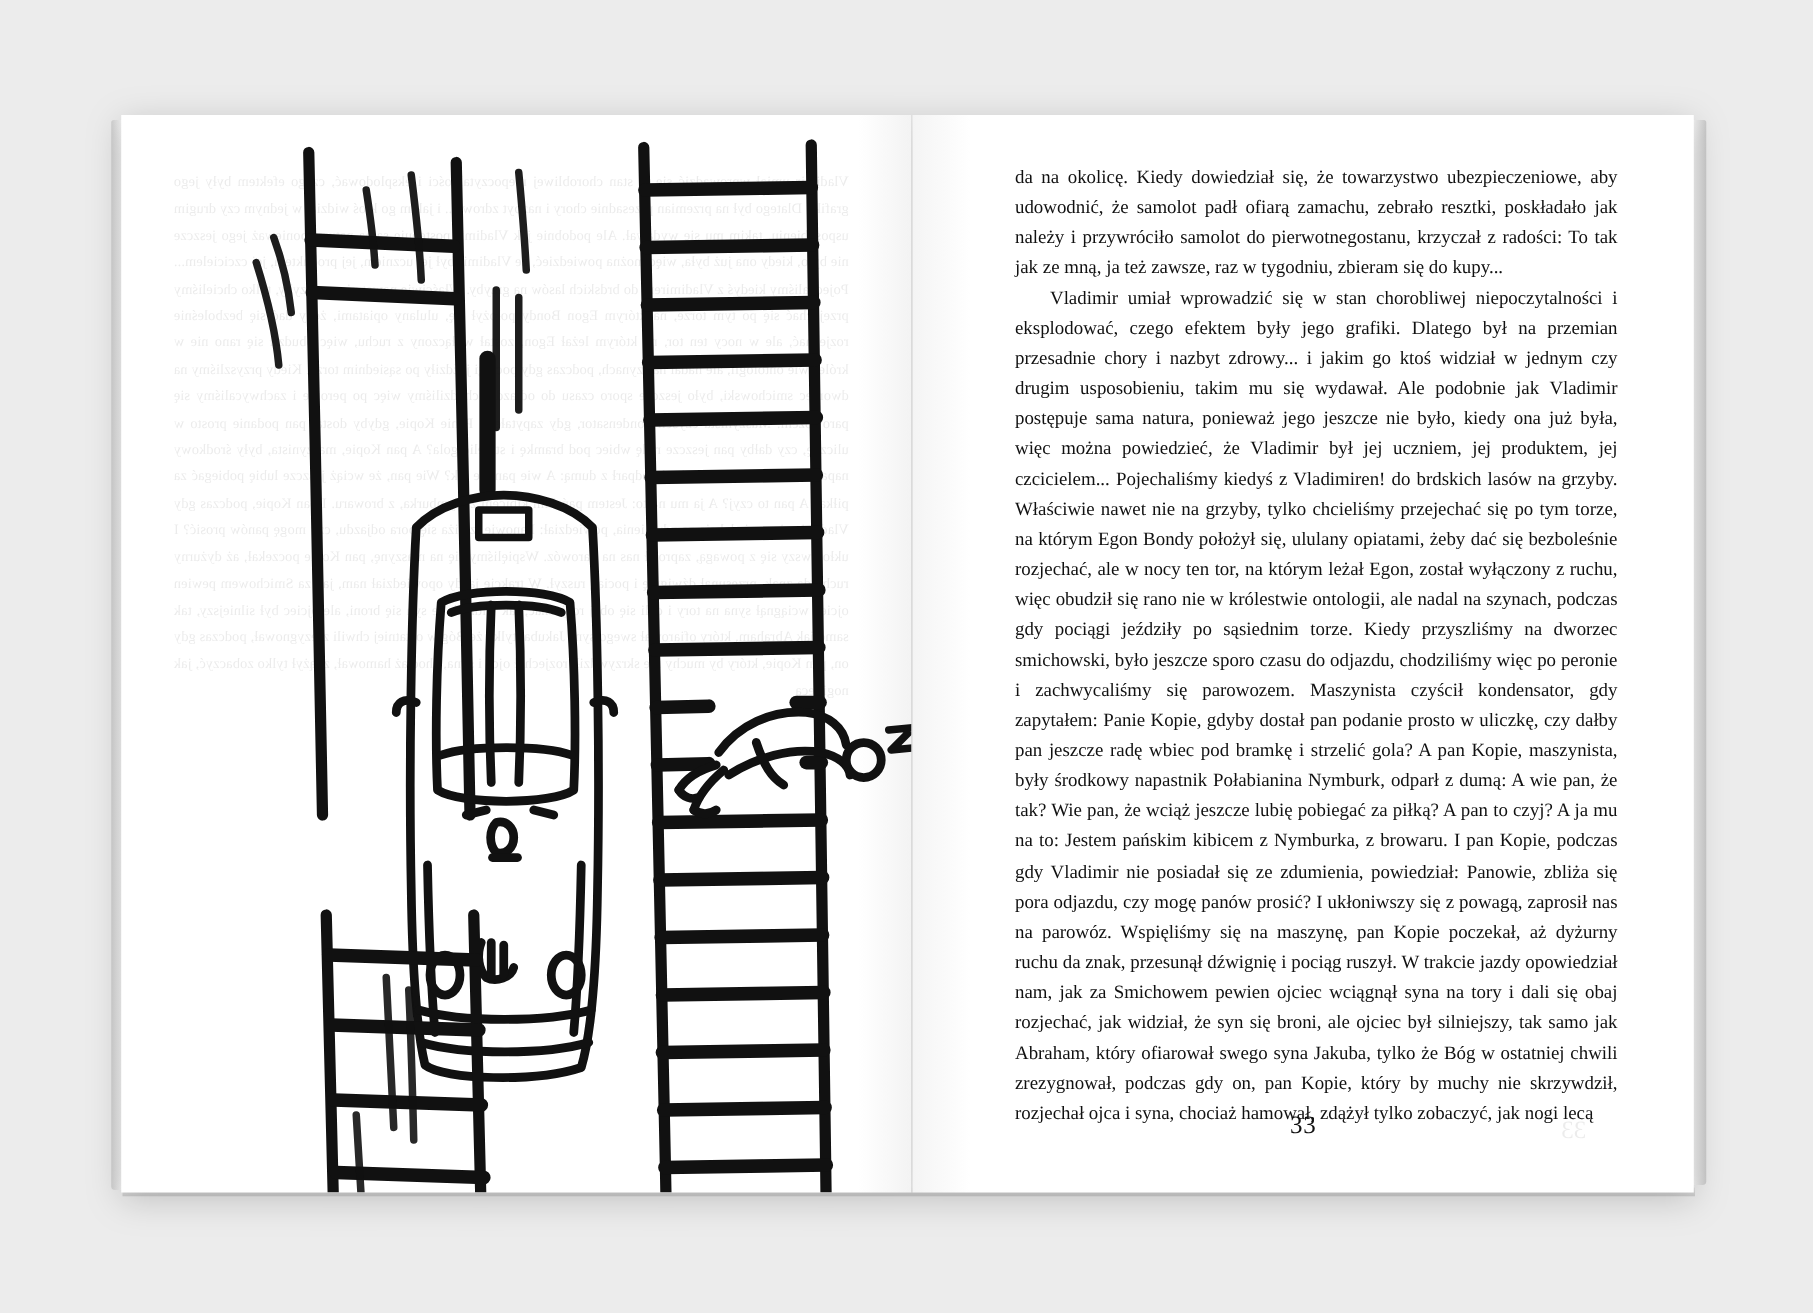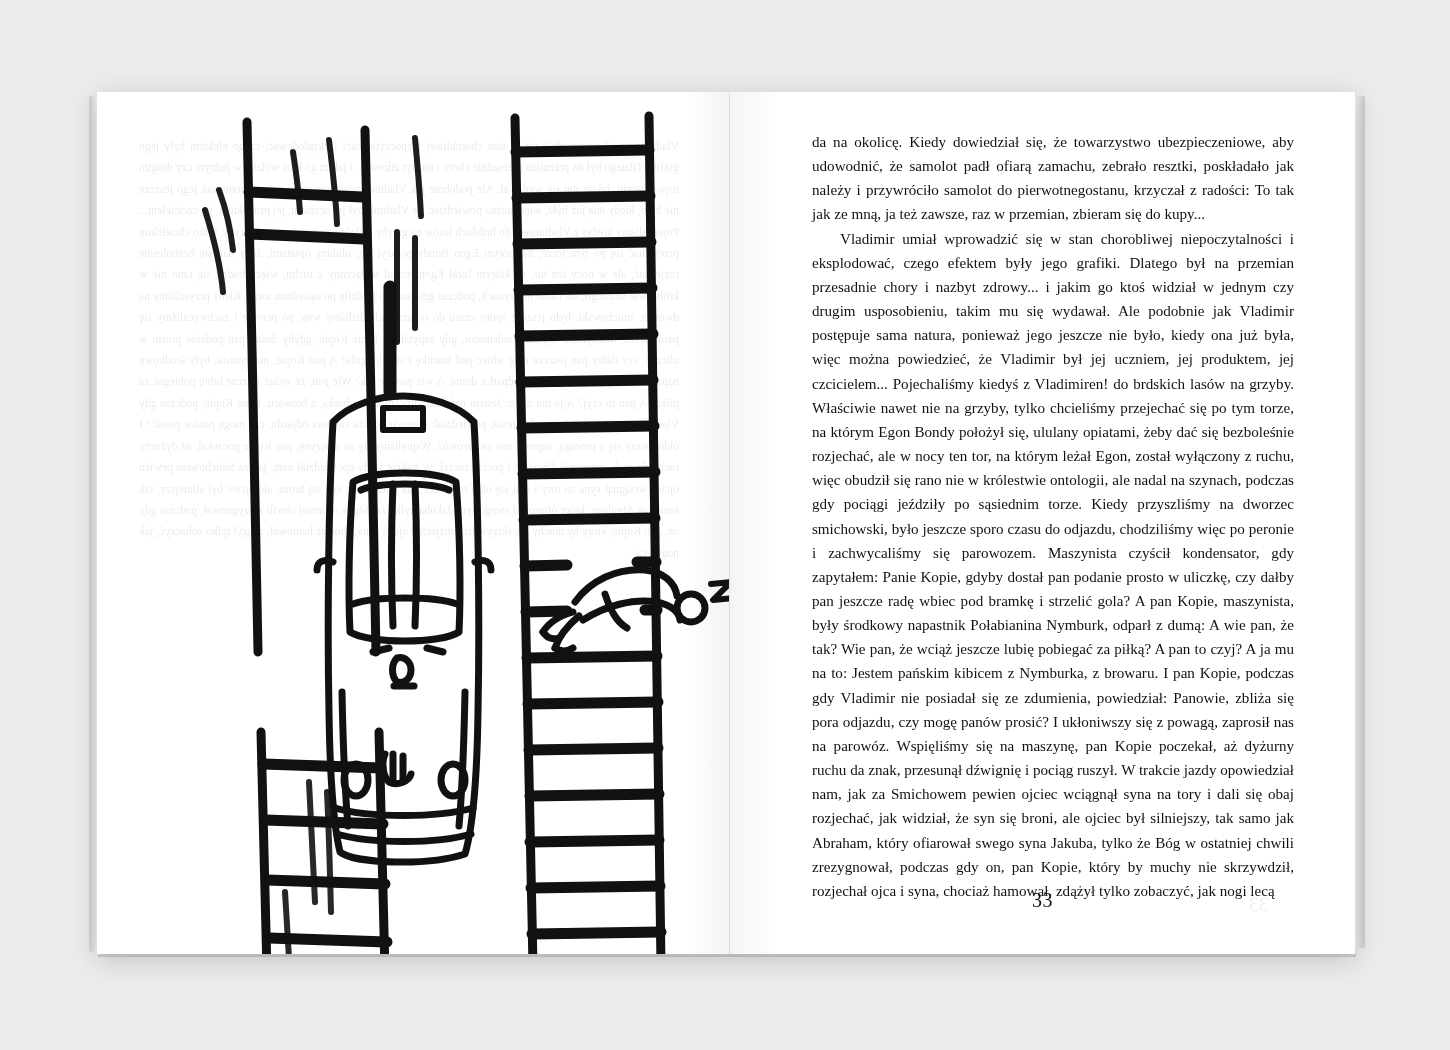--- a/index.html
+++ b/index.html
@@ -297,21 +297,21 @@
             <path d="M706 484 L714 484"></path>
           </g>
           <text x="616" y="508" font-family="'Liberation Sans', sans-serif" font-size="0" fill="#111">zzz...</text>
         </g>
       </svg>
     </div>
 
     <div class="page page-right">
 
       <div class="textcol">
-        <p>da na okolicę. Kiedy dowiedział się, że towarzystwo ubezpieczeniowe, aby udowodnić, że samolot padł ofiarą zamachu, zebrało resztki, poskładało jak należy i przywróciło samolot do pierwotnegostanu, krzyczał z radości: To tak jak ze mną, ja też zawsze, raz w przemian, zbieram się do kupy...</p>
+        <p>da na okolicę. Kiedy dowiedział się, że towarzystwo ubezpieczeniowe, aby udowodnić, że samolot padł ofiarą zamachu, zebrało resztki, poskładało jak należy i przywróciło samolot do pierwotnegostanu, krzyczał z radości: To tak jak ze mną, ja też zawsze, raz w tygodniu, zbieram się do kupy...</p>
         <p class="indent">Vladimir umiał wprowadzić się w stan chorobliwej niepoczytalności i eksplodować, czego efektem były jego grafiki. Dlatego był na przemian przesadnie chory i nazbyt zdrowy... i jakim go ktoś widział w jednym czy drugim usposobieniu, takim mu się wydawał. Ale podobnie jak Vladimir postępuje sama natura, ponieważ jego jeszcze nie było, kiedy ona już była, więc można powiedzieć, że Vladimir był jej uczniem, jej produktem, jej czcicielem... Pojechaliśmy kiedyś z Vladimiren! do brdskich lasów na grzyby. Właściwie nawet nie na grzyby, tylko chcieliśmy przejechać się po tym torze, na którym Egon Bondy położył się, ululany opiatami, żeby dać się bezboleśnie rozjechać, ale w nocy ten tor, na którym leżał Egon, został wyłączony z ruchu, więc obudził się rano nie w królestwie ontologii, ale nadal na szynach, podczas gdy pociągi jeździły po sąsiednim torze. Kiedy przyszliśmy na dworzec smichowski, było jeszcze sporo czasu do odjazdu, chodziliśmy więc po peronie i zachwycaliśmy się parowozem. Maszynista czyścił kondensator, gdy zapytałem: Panie Kopie, gdyby dostał pan podanie prosto w uliczkę, czy dałby pan jeszcze radę wbiec pod bramkę i strzelić gola? A pan Kopie, maszynista, były środkowy napastnik Połabianina Nymburk, odparł z dumą: A wie pan, że tak? Wie pan, że wciąż jeszcze lubię pobiegać za piłką? A pan to czyj? A ja mu na to: Jestem pańskim kibicem z Nymburka, z browaru. I pan Kopie, podczas gdy Vladimir nie posiadał się ze zdumienia, powiedział: Panowie, zbliża się pora odjazdu, czy mogę panów prosić? I ukłoniwszy się z powagą, zaprosił nas na parowóz. Wspięliśmy się na maszynę, pan Kopie poczekał, aż dyżurny ruchu da znak, przesunął dźwignię i pociąg ruszył. W trakcie jazdy opowiedział nam, jak za Smichowem pewien ojciec wciągnął syna na tory i dali się obaj rozjechać, jak widział, że syn się broni, ale ojciec był silniejszy, tak samo jak Abraham, który ofiarował swego syna Jakuba, tylko że Bóg w ostatniej chwili zrezygnował, podczas gdy on, pan Kopie, który by muchy nie skrzywdził, rozjechał ojca i syna, chociaż hamował, zdążył tylko zobaczyć, jak nogi lecą</p>
       </div>
 
       <div class="bleed-num">33</div>
 
       <div class="folio">33</div>
     </div>
 
   </div>
 </div>

